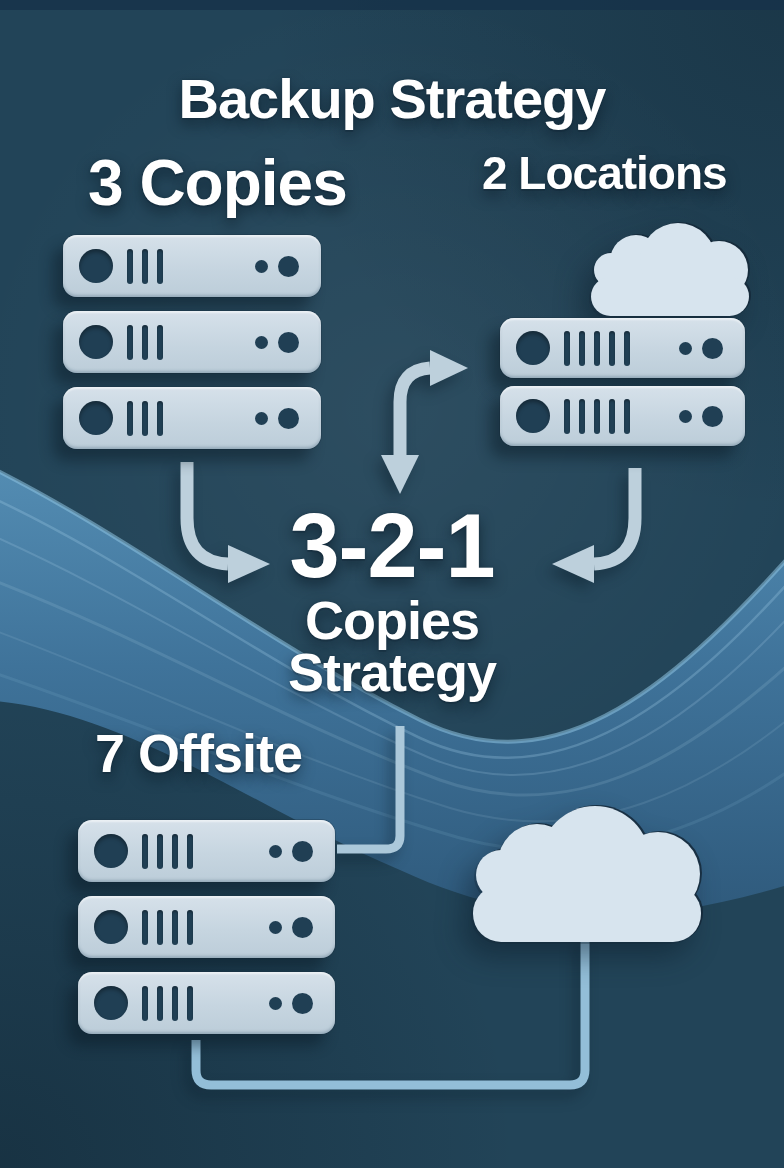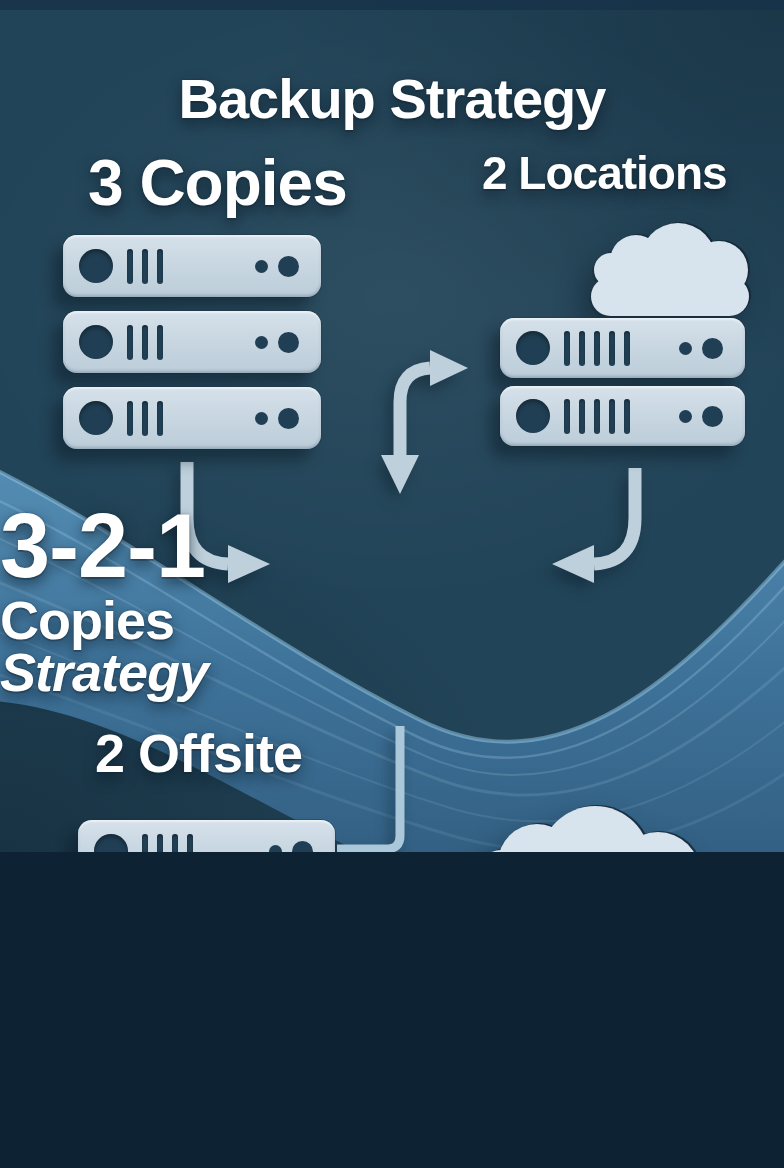--- a/index.html
+++ b/index.html
@@ -4,21 +4,21 @@
 <style>
   :root{
     --background:#224458; --background-top:#16334a;
     --ribbon:#3c6e91; --ribbon-light:#5693ba;
     --device:#c9d7e2; --device-detail:#203f54;
     --arrow:#bdd0dc; --connector:#abc8da; --connector-alt:#93bed8;
     --cloud:#d7e4ee; --text:#ffffff;
   }
   html,body{margin:0;padding:0;background:#0d2233;}
   .stage{
-    position:relative; width:784px; height:852px; overflow:hidden;
+    position:relative; width:784px; height:1168px; overflow:hidden;
     background:var(--background);
     font-family:"Liberation Sans", sans-serif;
   }
   .stage::before{ 
     content:""; position:absolute; inset:0; z-index:0;
     background:
       radial-gradient(90% 60% at 50% 35%, rgba(255,255,255,0.05), rgba(0,0,0,0) 60%),
       radial-gradient(120% 80% at 0% 100%, rgba(5,18,28,0.35), rgba(0,0,0,0) 55%),
       radial-gradient(120% 80% at 100% 0%, rgba(5,18,28,0.25), rgba(0,0,0,0) 55%);
   }
@@ -28,21 +28,21 @@
     filter:drop-shadow(-6px 8px 7px rgba(8,25,38,.40));}
 
   
   .txt{position:absolute;color:var(--text);font-weight:bold;z-index:4;
     text-shadow:0 2px 0 rgba(18,38,52,.30), 0 6px 14px rgba(6,22,34,.60), 0 0 2px rgba(20,42,58,.5);
     letter-spacing:-1px; white-space:nowrap;}
   .title{top:66px;left:0;width:100%;text-align:center;font-size:56px;}
   .lbl-copies{top:146px;left:88px;font-size:64px;}
   .lbl-locations{top:146px;left:482px;font-size:46px;}
   .lbl-offsite{top:722px;left:95px;font-size:54px;}
-  .center-block{position:absolute;top:498px;left:0;width:100%;z-index:4;}
+  .center-block{position:absolute;top:498px;left:0;width:100%;text-align:center;z-index:4;}
   .center-block .big{position:relative;font-size:90px;line-height:96px;}
   .center-block .sub{position:relative;font-size:54px;line-height:52px;letter-spacing:-1px;}
 
   
   .stack{position:absolute;display:flex;flex-direction:column;z-index:3;}
   .stack-copies{left:63px;top:235px;width:258px;gap:14px;}
   .stack-locations{left:500px;top:318px;width:245px;gap:8px;}
   .stack-offsite{left:78px;top:820px;width:257px;gap:14px;}
   .server{
     height:62px;border-radius:14px;display:flex;align-items:center;
@@ -122,26 +122,26 @@
     </g>
 
     <path d="M 400,726 L 400,836 Q 400,849 386,849 L 337,849" fill="none" stroke="var(--connector)" stroke-width="9"></path>
 
     <path d="M 196,1040 L 196,1070 Q 196,1085 211,1085 L 570,1085 Q 585,1085 585,1070 L 585,936" fill="none" stroke="var(--connector-alt)" stroke-width="9"></path>
   </svg>
 
   <div class="txt title">Backup Strategy</div>
   <div class="txt lbl-copies">3 Copies</div>
   <div class="txt lbl-locations">2 Locations</div>
-  <div class="txt lbl-offsite">2 Offsite</div>
+  <div class="txt lbl-offsite">7 Offsite</div>
 
   <div class="center-block">
     <div class="txt big" style="position:relative;">3-2-1</div>
     <div class="txt sub" style="position:relative;">Copies</div>
-    <div class="txt sub" style="position:relative;font-style:italic;">Strategy</div>
+    <div class="txt sub" style="position:relative;">Strategy</div>
   </div>
 
   <div class="stack stack-copies">
     <div class="server">
       <span class="power"></span>
       <span class="bars">
           <span class="bar"></span>
           <span class="bar"></span>
           <span class="bar"></span>
         </span>

